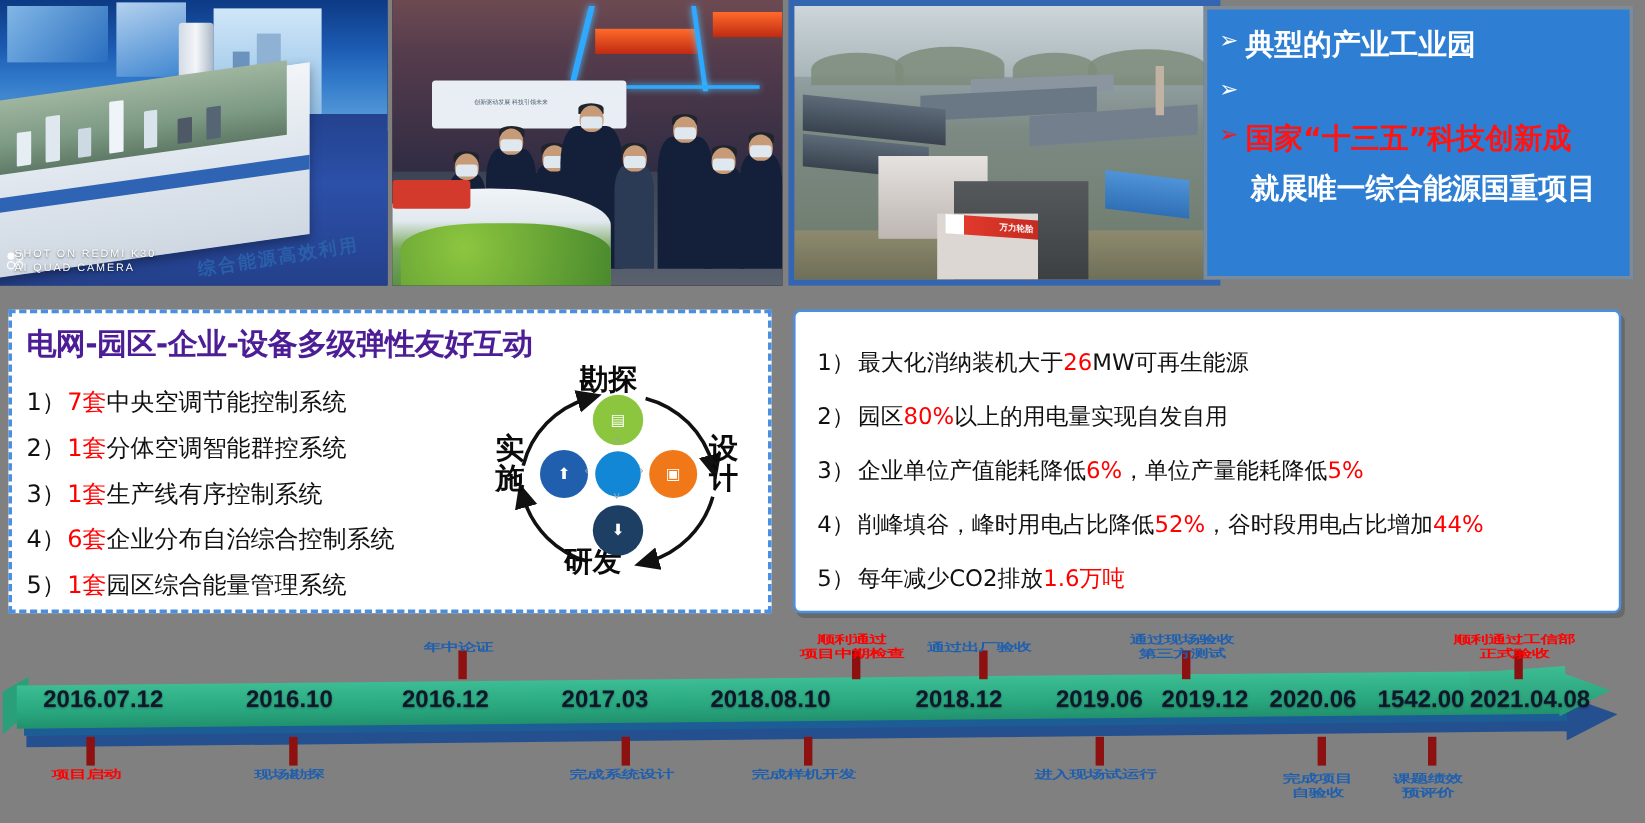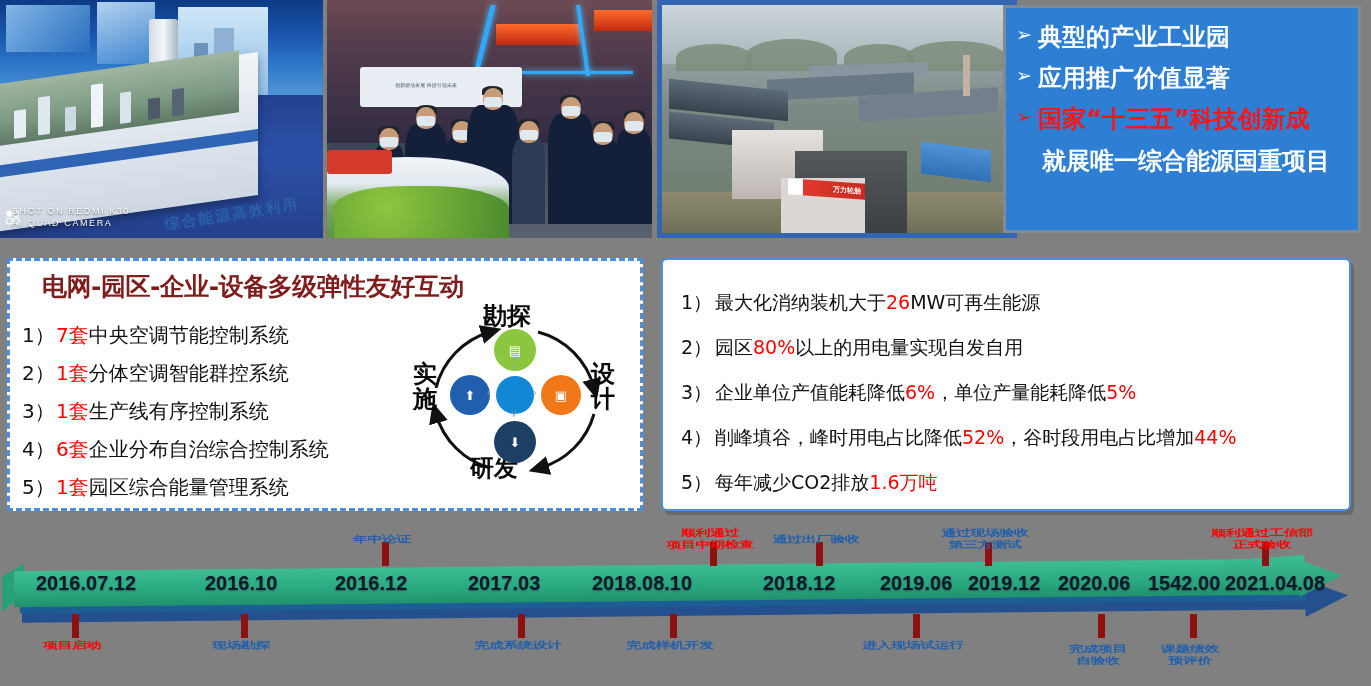--- a/index.html
+++ b/index.html
@@ -130,21 +130,21 @@
   #callout .c-txt{font-size:24px;font-weight:bold;line-height:30px;
       font-family:"DejaVu Sans",sans-serif;}
   #callout .white .c-arrow,#callout .white .c-txt{color:#ffffff;}
   #callout .red .c-arrow,#callout .red .c-txt{color:#ff1414;}
   #callout .c-txt2{font-size:24px;font-weight:bold;line-height:32px;color:#ffffff;
       margin-left:26px;font-family:"DejaVu Sans",sans-serif;}
 
   
   #panel-left{position:absolute;left:7px;top:258px;width:636px;height:253px;
       background:#ffffff;border:3px dashed #4a8fe0;box-sizing:border-box;}
-  #panel-left .pl-title{position:absolute;left:32px;top:9px;font-size:25px;font-weight:bold;color:#7f1d1d;
+  #panel-left .pl-title{position:absolute;left:12px;top:9px;font-size:25px;font-weight:bold;color:#4c1d95;
       font-family:"DejaVu Sans",sans-serif;letter-spacing:-0.5px;}
   #panel-left .pl-list{position:absolute;left:12px;top:55px;width:360px;}
   #panel-left .pl-item{display:flex;align-items:baseline;font-size:20px;line-height:38px;
       color:#111;font-family:"DejaVu Sans",sans-serif;white-space:nowrap;}
   #panel-left .pl-num{width:34px;flex:0 0 34px;}
   #panel-left .pl-hl{color:#ff0000;}
 
   
   #cycle{position:absolute;left:390px;top:296px;width:250px;height:205px;}
   #cycle .lbl{position:absolute;font-size:24px;font-weight:bold;color:#0a0a0a;
@@ -321,21 +321,20 @@
     </div>
   </div>
 
   <div id="callout">
     <div class="c-line white">
       <span class="c-arrow">➢</span>
       <span class="c-txt">典型的产业工业园</span>
     </div>
     <div class="c-line white">
       <span class="c-arrow">➢</span>
-      <span class="c-txt">应用推广价值显著</span>
     </div>
     <div class="c-line red">
       <span class="c-arrow">➢</span>
       <span class="c-txt">国家“十三五”科技创新成</span>
     </div>
     <div class="c-txt2">就展唯一综合能源国重项目</div>
   </div>
 
   <div id="panel-left">
     <div class="pl-title">电网-园区-企业-设备多级弹性友好互动</div>

